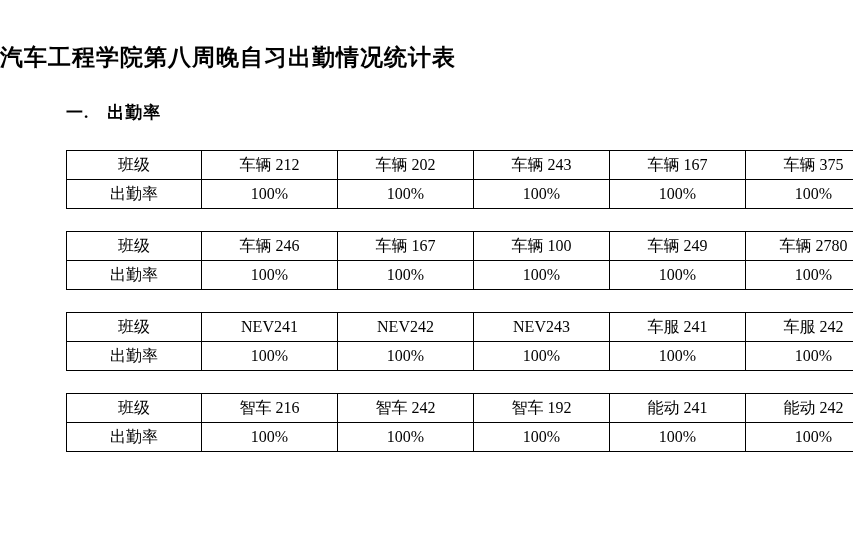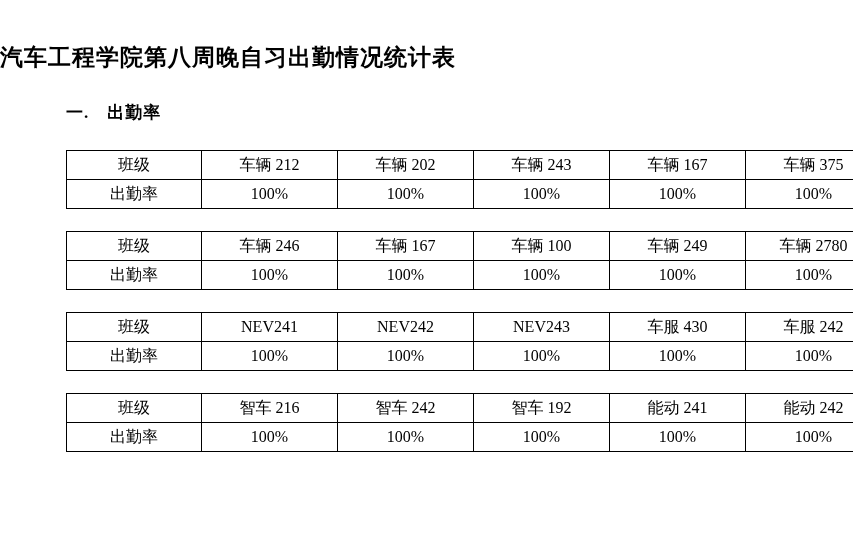--- a/index.html
+++ b/index.html
@@ -122,21 +122,21 @@
     </tbody>
       </table>
 
     <table class="att">
       <tbody>
           <tr class="head">
         <td class="label">班级</td>
         <td class="val">NEV241</td>
         <td class="val">NEV242</td>
         <td class="val">NEV243</td>
-        <td class="val">车服 430</td>
+        <td class="val">车服 241</td>
         <td class="val">车服 242</td>
       </tr>
       <tr>
         <td class="label">出勤率</td>
         <td class="val">100%</td>
         <td class="val">100%</td>
         <td class="val">100%</td>
         <td class="val">100%</td>
         <td class="val">100%</td>
       </tr>

